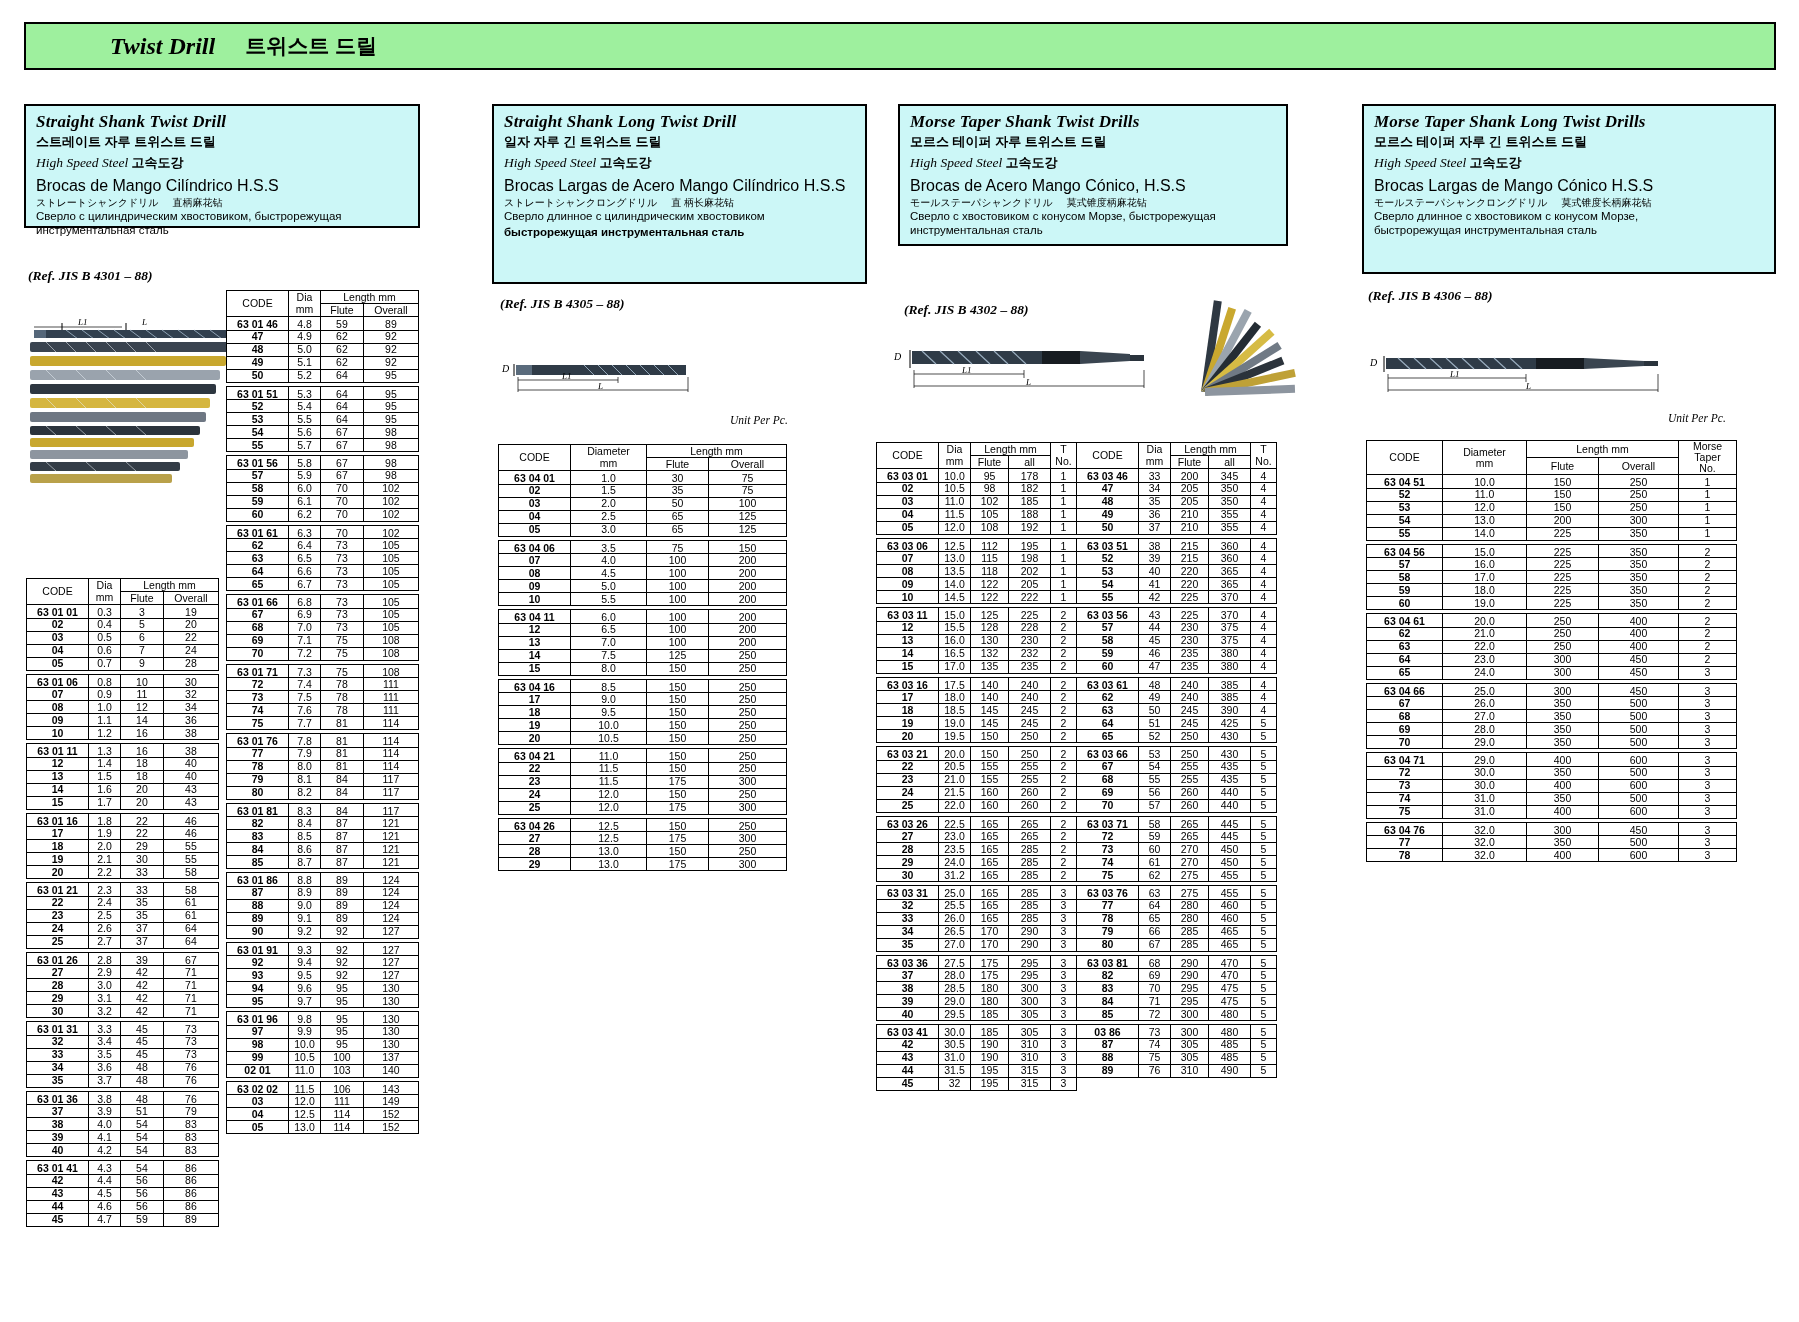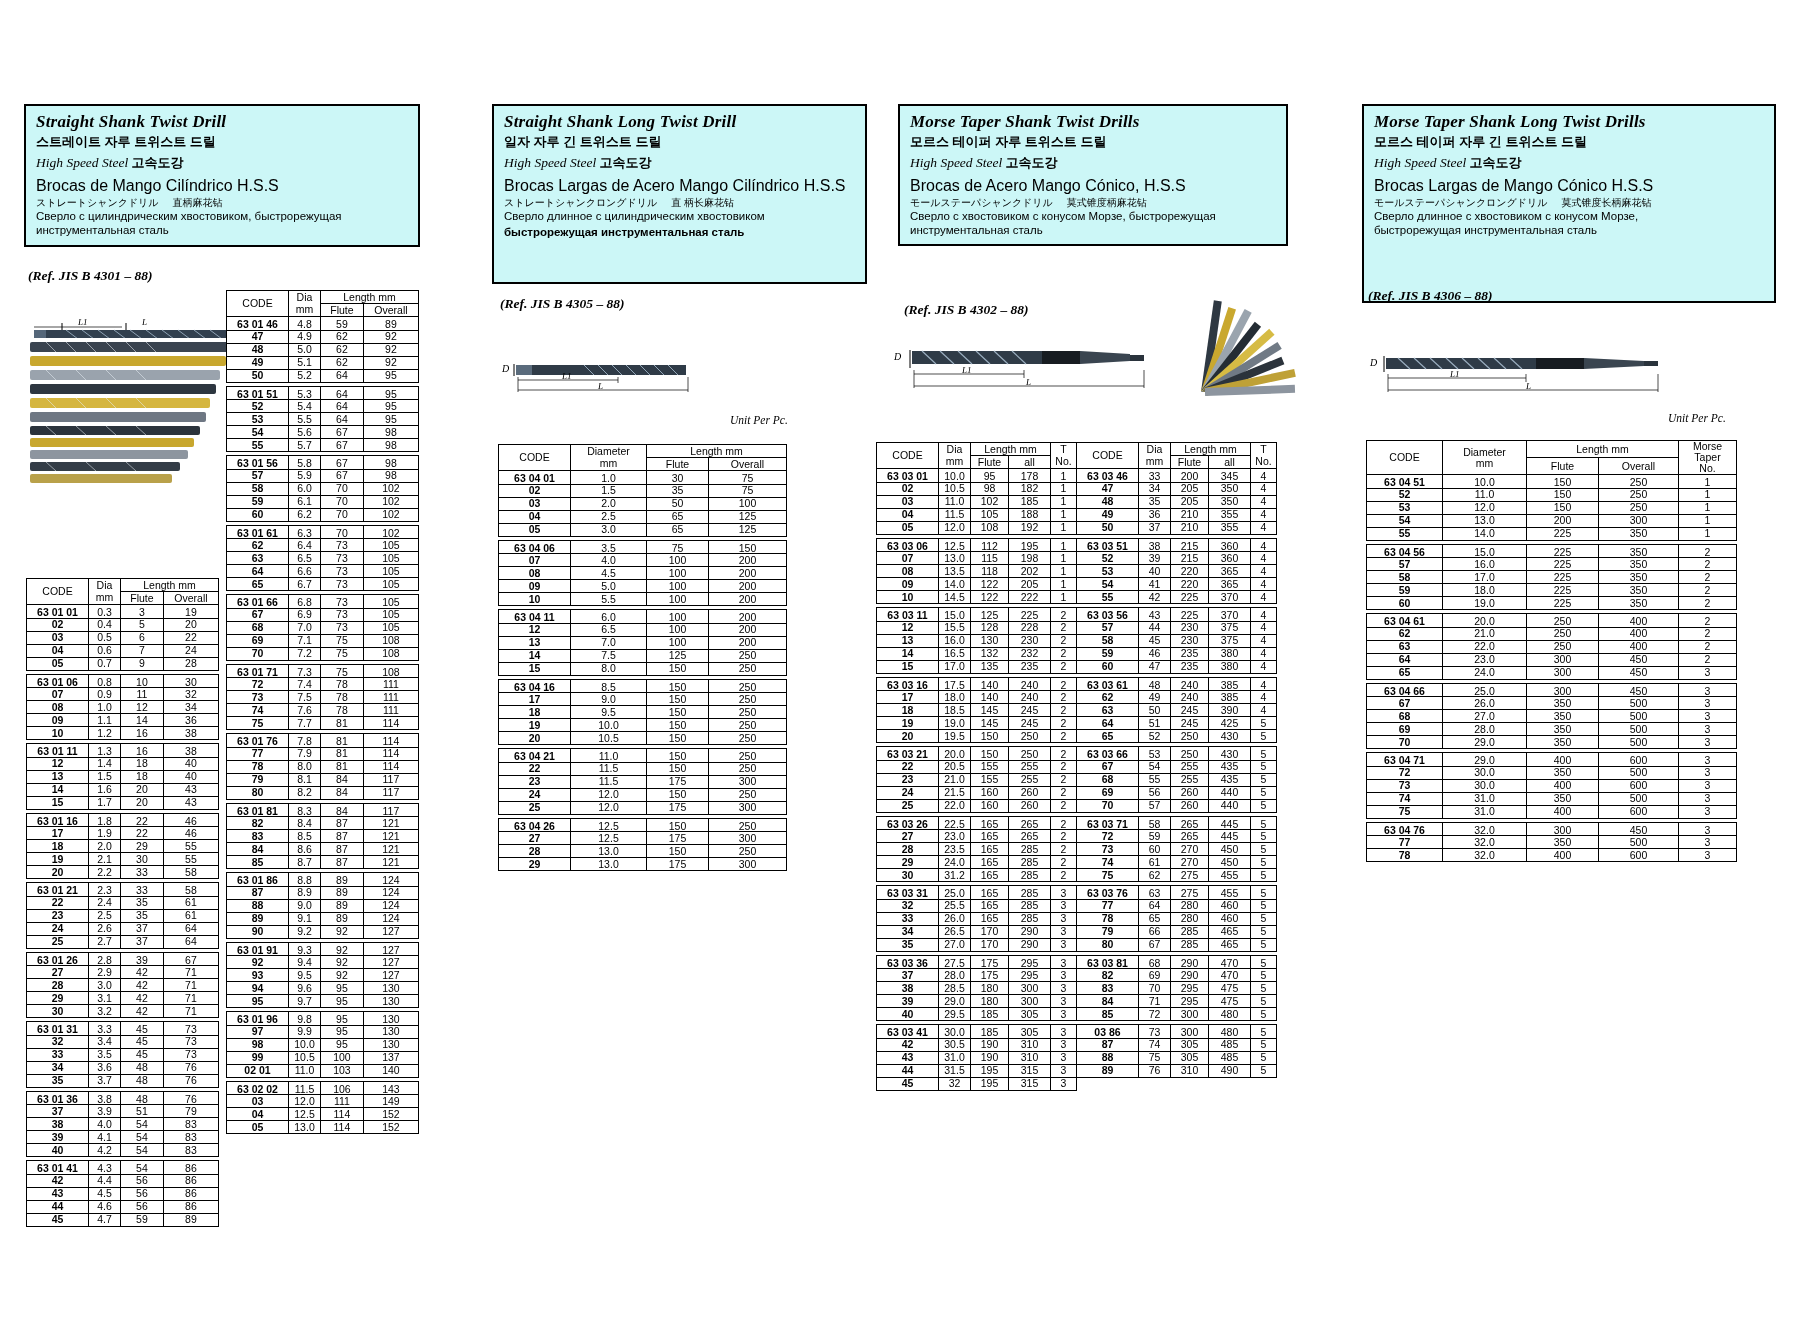--- a/index.html
+++ b/index.html
@@ -63,22 +63,26 @@
   table.spec tr.gap td { border:none; height:4px; }
   .tbl { position:absolute; }
 
   .unitper { position:absolute; font-size:11.5px; font-style:italic; font-family:"Liberation Serif",serif; }
 </style>
 </head>
 <body>
 
 <div class="page">
 
-
-  <div class="hdr" style="left:24px; top:104px; width:396px; height:143px;">
+  <div class="title-banner">
+    <div class="title-en">Twist Drill</div>
+    <div class="title-kr">트위스트 드릴</div>
+  </div>
+
+  <div class="hdr" style="left:24px; top:104px; width:396px; height:124px;">
     <h2>Straight Shank Twist Drill</h2>
     <div class="kr">스트레이트 자루 트위스트 드릴</div>
     <div class="hss">
       <span>High Speed Steel</span>
       <b>고속도강</b>
     </div>
     <div class="sp">Brocas de Mango Cilíndrico H.S.S</div>
     <div class="jp">
       <span>ストレートシャンクドリル</span>
       &nbsp;&nbsp;&nbsp;
@@ -116,21 +120,21 @@
     <div class="sp">Brocas de Acero Mango Cónico, H.S.S</div>
     <div class="jp">
       <span>モールステーパシャンクドリル</span>
       &nbsp;&nbsp;&nbsp;
       <span>莫式锥度柄麻花钻</span>
     </div>
     <div class="ru">Сверло с хвостовиком с конусом Морзе, быстрорежущая инструментальная сталь</div>
   </div>
   <div class="ref" style="left:904px; top:302px;">(Ref. JIS B 4302 – 88)</div>
 
-  <div class="hdr" style="left:1362px; top:104px; width:414px; height:199px; border-right-width:2px;">
+  <div class="hdr" style="left:1362px; top:104px; width:414px; height:170px; border-right-width:2px;">
     <h2>Morse Taper Shank Long Twist Drills</h2>
     <div class="kr">모르스 테이퍼 자루 긴 트위스트 드릴</div>
     <div class="hss">
       <span>High Speed Steel</span>
       <b>고속도강</b>
     </div>
     <div class="sp">Brocas Largas de Mango Cónico H.S.S</div>
     <div class="jp">
       <span>モールステーパシャンクロングドリル</span>
       &nbsp;&nbsp;&nbsp;

